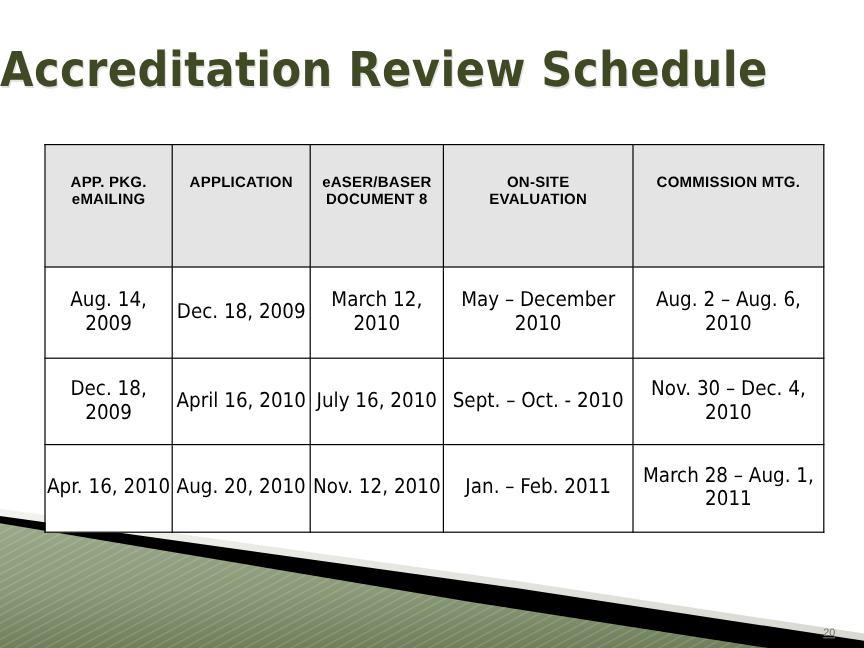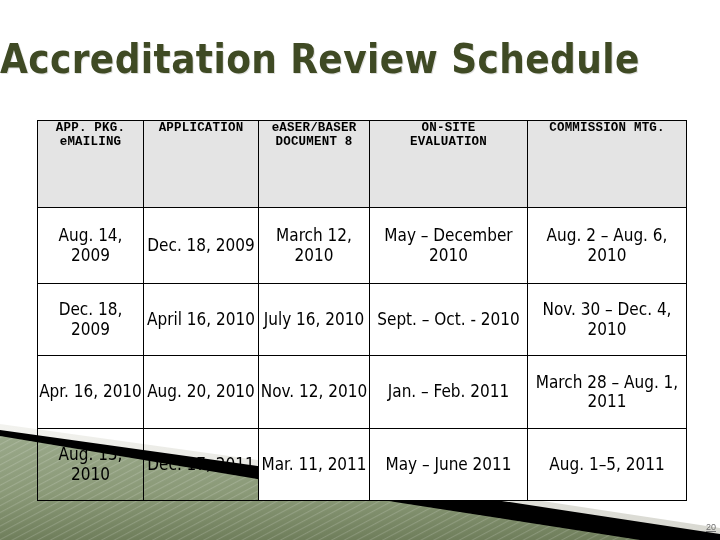--- a/index.html
+++ b/index.html
@@ -74,28 +74,28 @@
   table.sched td {
     border: 1px solid #000000;
     text-align: center;
     vertical-align: middle;
     color: #000000;
     padding: 2px 1px;
     line-height: 1.12;
   }
 
   table.sched thead th {
-    height: 87px;
+    height: 102px;
     background: #e4e4e4;
-    font-family: Liberation Mono, monospace;
+    font-family: Liberation Sans, sans-serif;
     font-size: 12.5px;
     font-weight: bold;
     letter-spacing: 0.2px;
     vertical-align: top;
-    padding-top: 0;
+    padding-top: 24px;
   }
 
   table.sched tbody td {
     background: transparent;
     font-family: "DejaVu Sans Condensed", "Liberation Sans Narrow", "Liberation Sans", sans-serif;
     font-size: 17px;
     font-weight: normal;
   }
 
   table.sched tbody tr { height: 76px; }
@@ -103,21 +103,21 @@
   table.sched tbody tr.r2 { height: 72px; }
   table.sched tbody tr.r3 { height: 73px; }
   table.sched tbody tr.r4 { height: 72px; }
 
   
   table.sched tbody td.opaque { background: #ffffff; }
 
   
   #page-num {
     position: absolute;
-    right: 4px;
+    right: 24px;
     bottom: 8px;
     font-family: "Liberation Sans", sans-serif;
     font-size: 9px;
     color: #6f6f6f;
     z-index: 5;
     text-decoration: underline;
   }
 </style>
 </head>
 <body>
@@ -197,26 +197,19 @@
           <td class="opaque">Sept. –  Oct. - 2010</td>
           <td class="opaque">Nov. 30 – Dec. 4, 2010</td>
         </tr>
         <tr class="r3">
           <td class="opaque">Apr. 16, 2010</td>
           <td class="opaque">Aug. 20, 2010</td>
           <td class="opaque">Nov. 12, 2010</td>
           <td class="opaque">Jan. – Feb. 2011</td>
           <td class="opaque">March 28 –  Aug. 1, 2011</td>
         </tr>
-        <tr class="r4">
-          <td>Aug. 13, 2010</td>
-          <td>Dec. 17, 2011</td>
-          <td class="opaque">Mar. 11, 2011</td>
-          <td class="opaque">May – June 2011</td>
-          <td class="opaque">Aug. 1–5, 2011</td>
-        </tr>
       </tbody>
     </table>
   </div>
 
   <div id="page-num">20</div>
 
 </div>
 
 </body></html>

